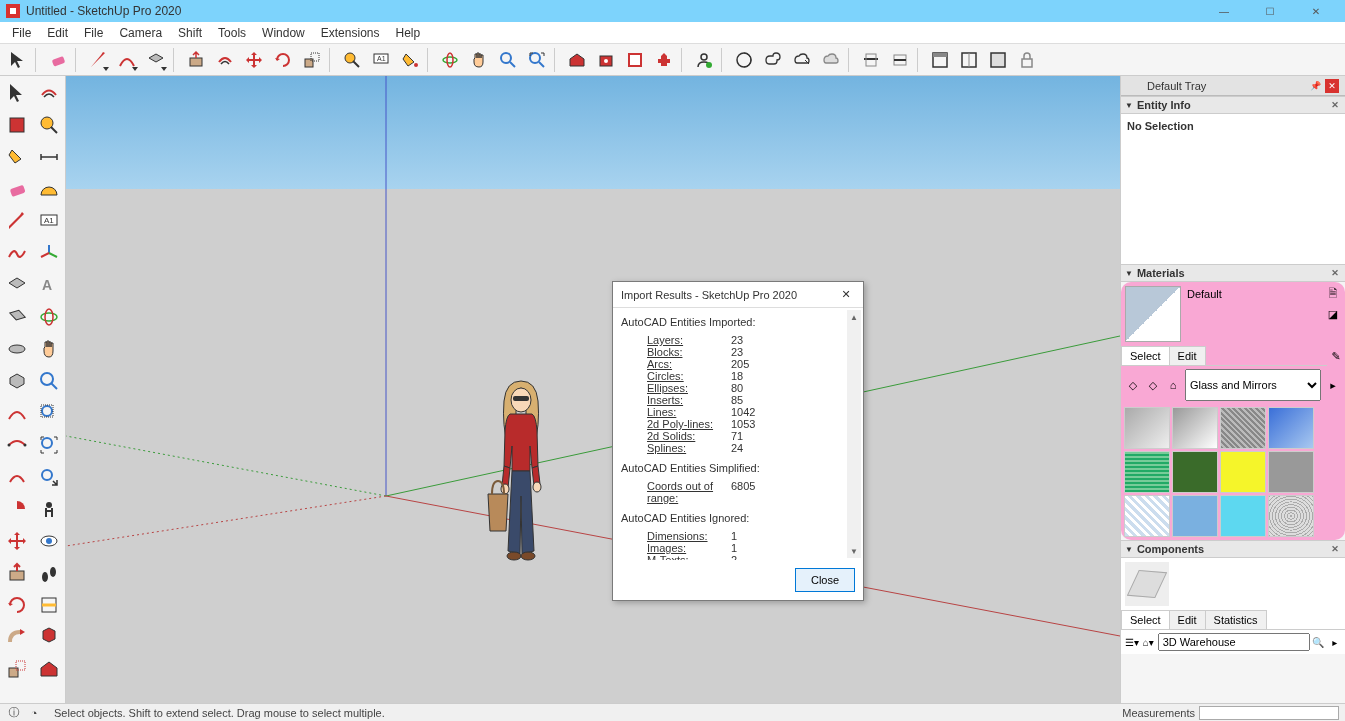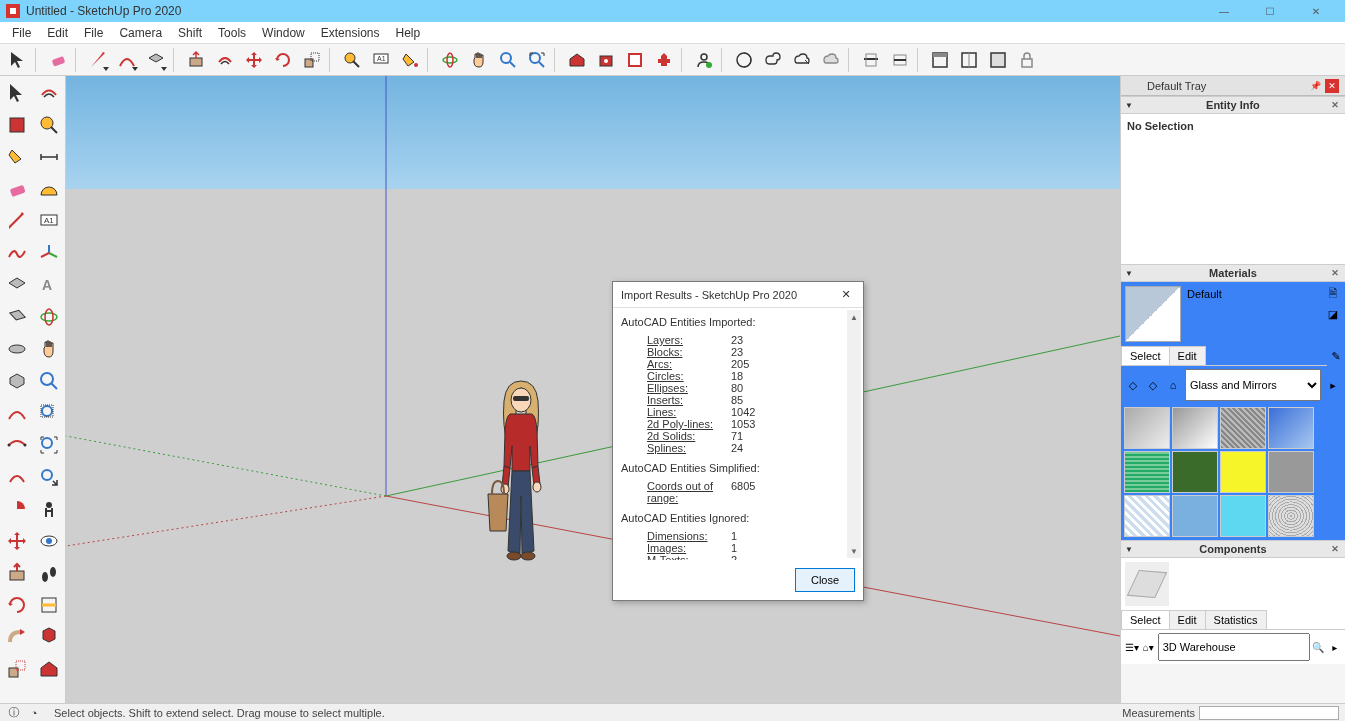--- a/index.html
+++ b/index.html
@@ -53,24 +53,24 @@
 .dlg-btn { width: 60px; height: 24px; border: 1px solid #0078d7; background: #e5f1fb; font-size: 11px; cursor: default; }
 
 
 .tray { width: 225px; background: #f5f5f5; border-left: 1px solid #ccc; display: flex; flex-direction: column; font-size: 11px; }
 .tray-header { height: 20px; background: #e3e3e3; border-bottom: 1px solid #bbb; display: flex; align-items: center; padding: 0 6px; font-size: 11px; color: #333; }
 .tray-header .txt { flex: 1; padding-left: 20px; }
 .tray-header .pin, .tray-header .cls { width: 14px; height: 14px; display: flex; align-items: center; justify-content: center; margin-left: 2px; font-size: 9px; }
 .tray-header .cls { background: #d8322f; color: #fff; }
 .panel-head { height: 18px; background: #e8e8e8; border-top: 1px solid #ccc; border-bottom: 1px solid #ccc; display: flex; align-items: center; padding: 0 4px; font-weight: bold; color: #333; }
 .panel-head .arrow { margin-right: 4px; font-size: 8px; }
-.panel-head .txt { flex: 1; text-align: center; }
+.panel-head .txt { flex: 1; }
 .panel-head .cls { width: 12px; height: 12px; display: flex; align-items: center; justify-content: center; font-size: 9px; color: #666; }
 .entity-body { height: 150px; background: #fff; padding: 6px; font-weight: bold; color: #333; }
-.materials-body { background: #3b82f6; }
+.materials-body { background: #f9a8d4; border-radius: 10px; }
 .mat-preview-row { display: flex; align-items: flex-start; padding: 4px; }
 .mat-preview { width: 56px; height: 56px; background: linear-gradient(135deg, #b8c8d8 50%, #fff 50%); border: 1px solid #aaa; }
 .mat-name { flex: 1; padding: 2px 6px; }
 .mat-tools { display: flex; flex-direction: column; gap: 4px; }
 .mat-tool { width: 16px; height: 16px; display: flex; align-items: center; justify-content: center; }
 .mat-tabs { display: flex; border-bottom: 1px solid #ccc; }
 .mat-tab { padding: 3px 8px; border: 1px solid #ccc; border-bottom: none; background: #fff; margin-right: -1px; font-size: 11px; }
 .mat-tab.inactive { background: #f0f0f0; }
 .mat-filter-row { display: flex; align-items: center; padding: 3px 4px; gap: 4px; }
 .mat-filter-row .nav { width: 16px; height: 16px; display: flex; align-items: center; justify-content: center; }
@@ -78,21 +78,21 @@
 .swatches { display: flex; flex-wrap: wrap; padding: 2px; }
 .swatch { width: 46px; height: 42px; margin: 1px; border: 1px solid #ccc; }
 .components-body { background: #fff; }
 .comp-preview-row { display: flex; padding: 4px; }
 .comp-preview { width: 44px; height: 44px; background: #eee; display: flex; align-items: center; justify-content: center; }
 .comp-cube { width: 28px; height: 28px; background: #ddd; transform: rotate(15deg) skew(-10deg,-10deg); border:1px solid #aaa; }
 .comp-tabs { display: flex; border-bottom: 1px solid #ccc; }
 .comp-tab { padding: 3px 8px; border: 1px solid #ccc; border-bottom: none; background: #fff; margin-right: -1px; font-size: 11px; }
 .comp-tab.inactive { background: #f0f0f0; }
 .comp-search-row { display: flex; align-items: center; padding: 3px 4px; gap: 3px; }
-.comp-search-row input { flex: 1; font-size: 11px; height: 28px; padding: 0 3px; }
+.comp-search-row input { flex: 1; font-size: 11px; height: 18px; padding: 0 3px; }
 .comp-search-row .ico { width: 16px; height: 16px; display: flex; align-items: center; justify-content: center; font-size: 10px; }
 
 
 .statusbar { height: 18px; background: #f0f0f0; border-top: 1px solid #ccc; display: flex; align-items: center; padding: 0 6px; font-size: 11px; color: #444; }
 .statusbar .geo { width: 16px; height: 14px; margin-right: 4px; display: flex; align-items:center; justify-content:center; }
 .statusbar .hint { flex: 1; padding-left: 8px; }
 .statusbar .meas-lbl { margin-right: 4px; }
 .statusbar .meas { width: 140px; height: 14px; border: 1px solid #aaa; background: #fff; }
 
 

